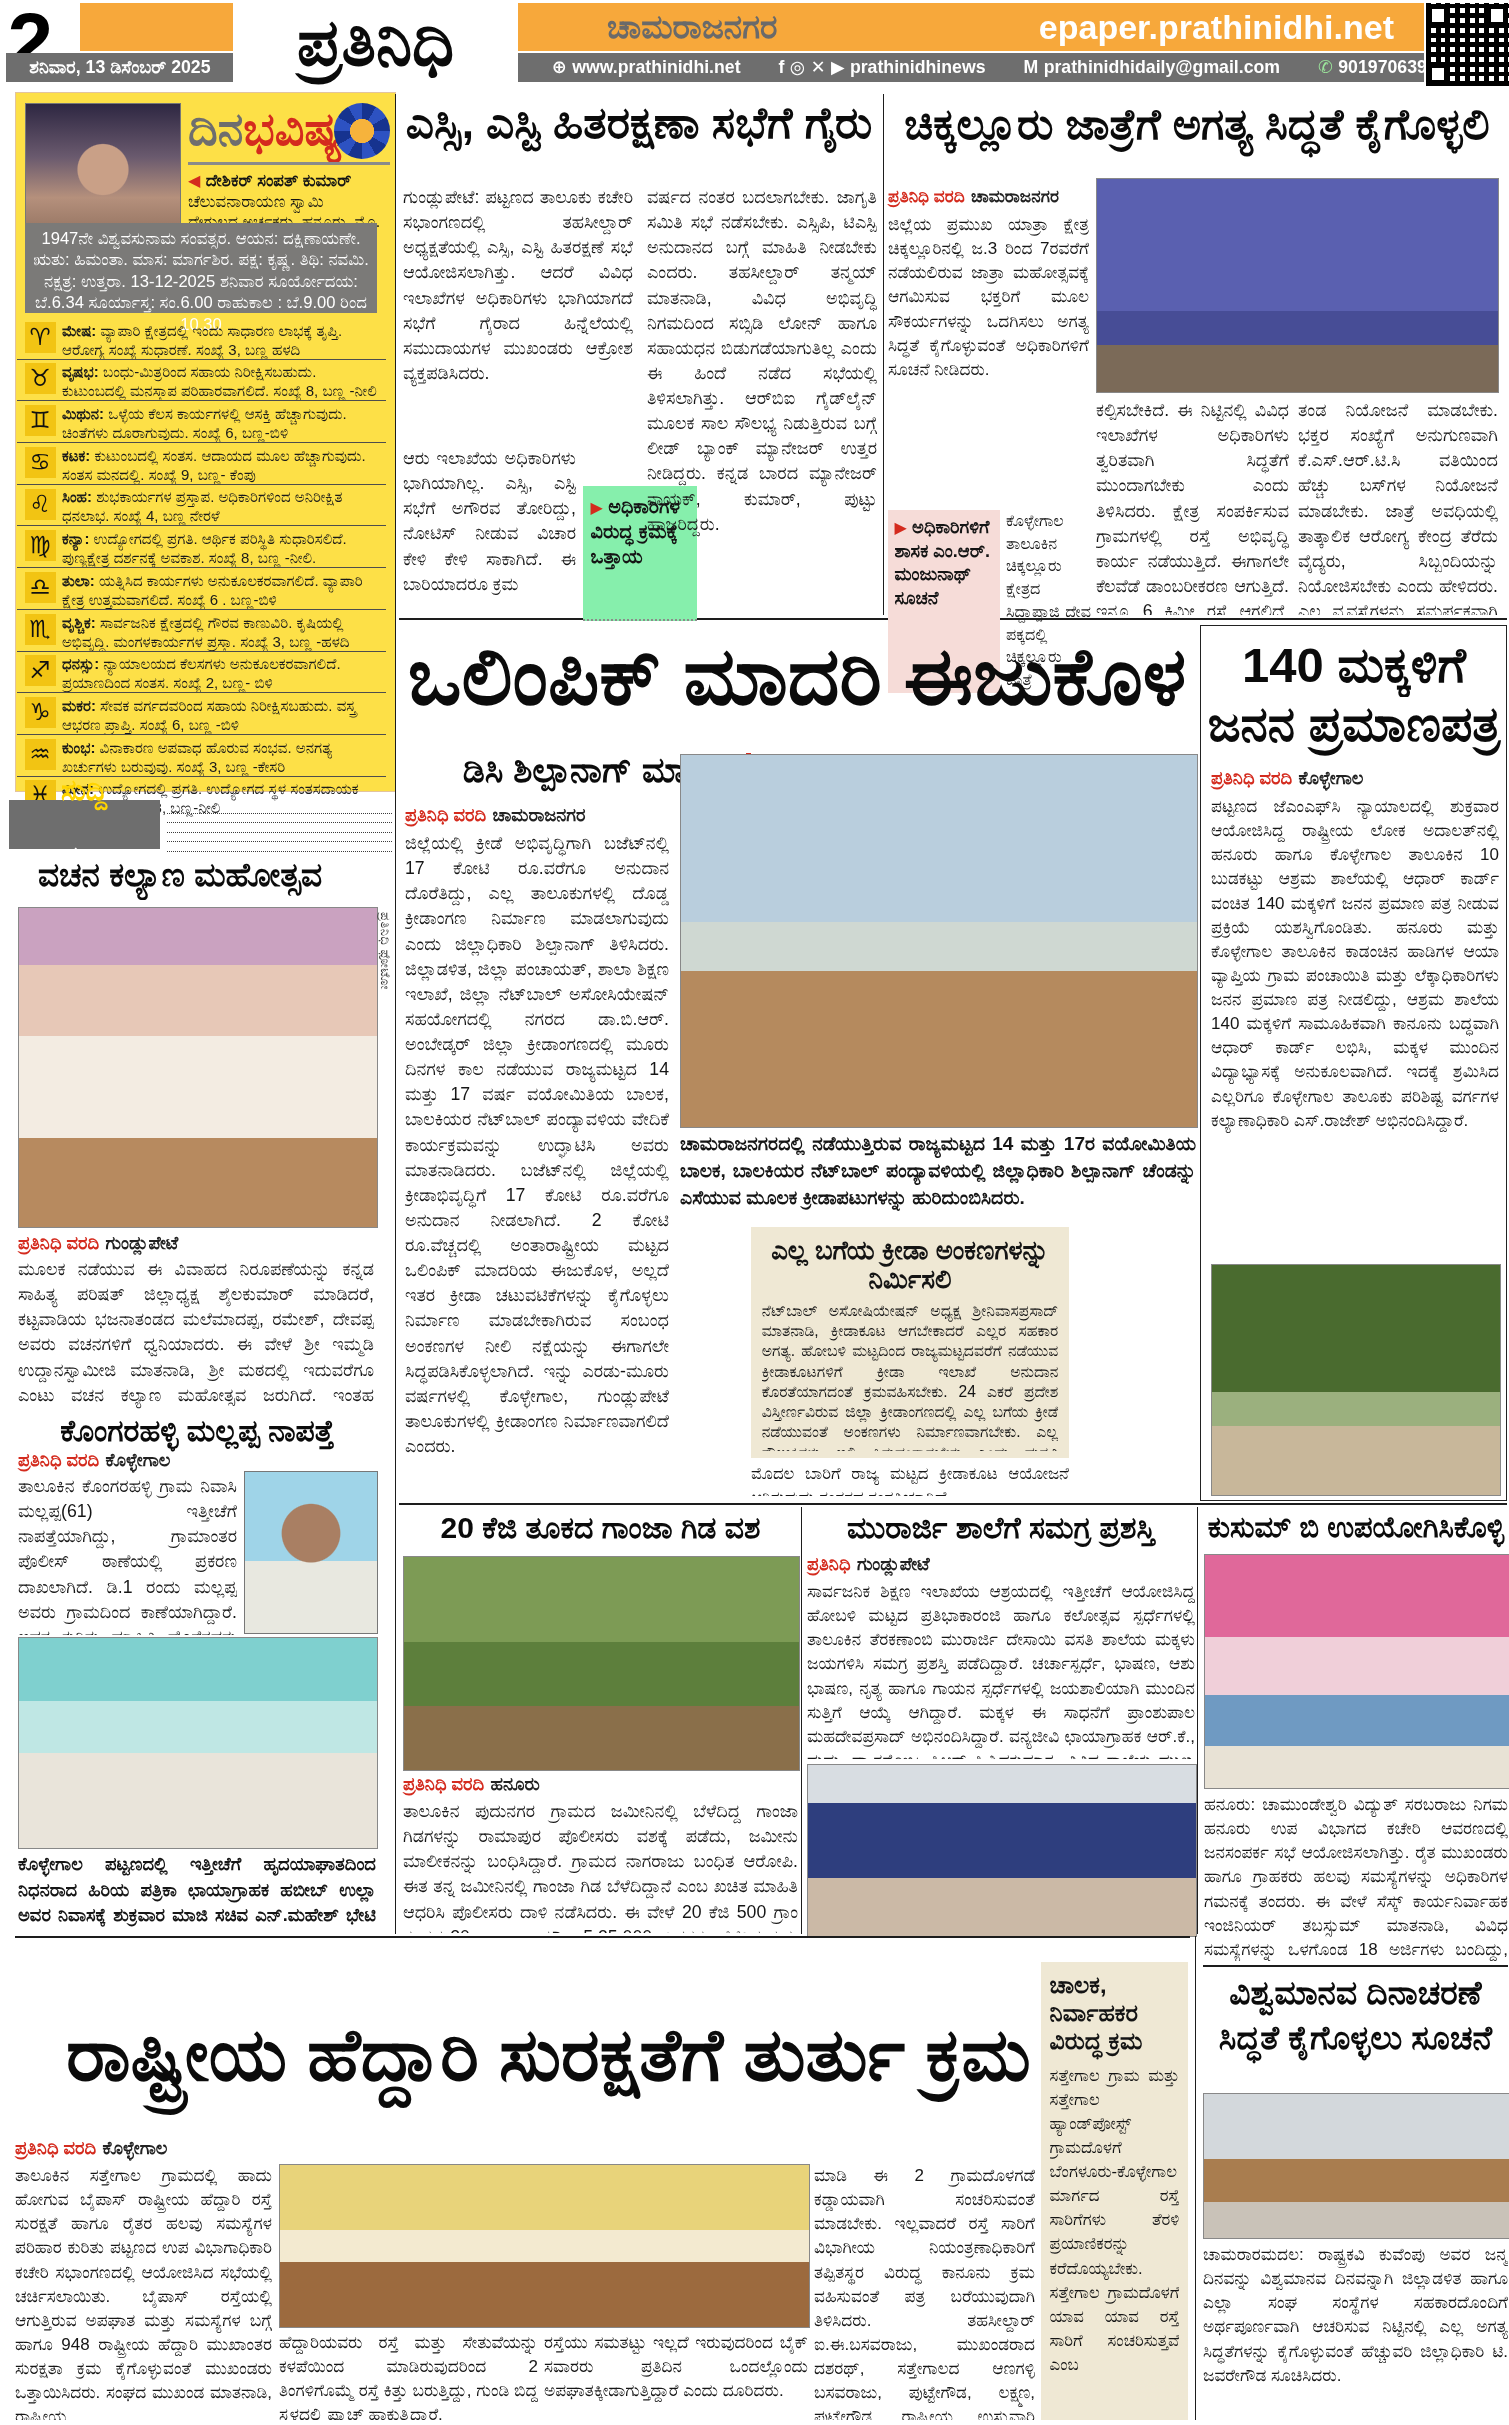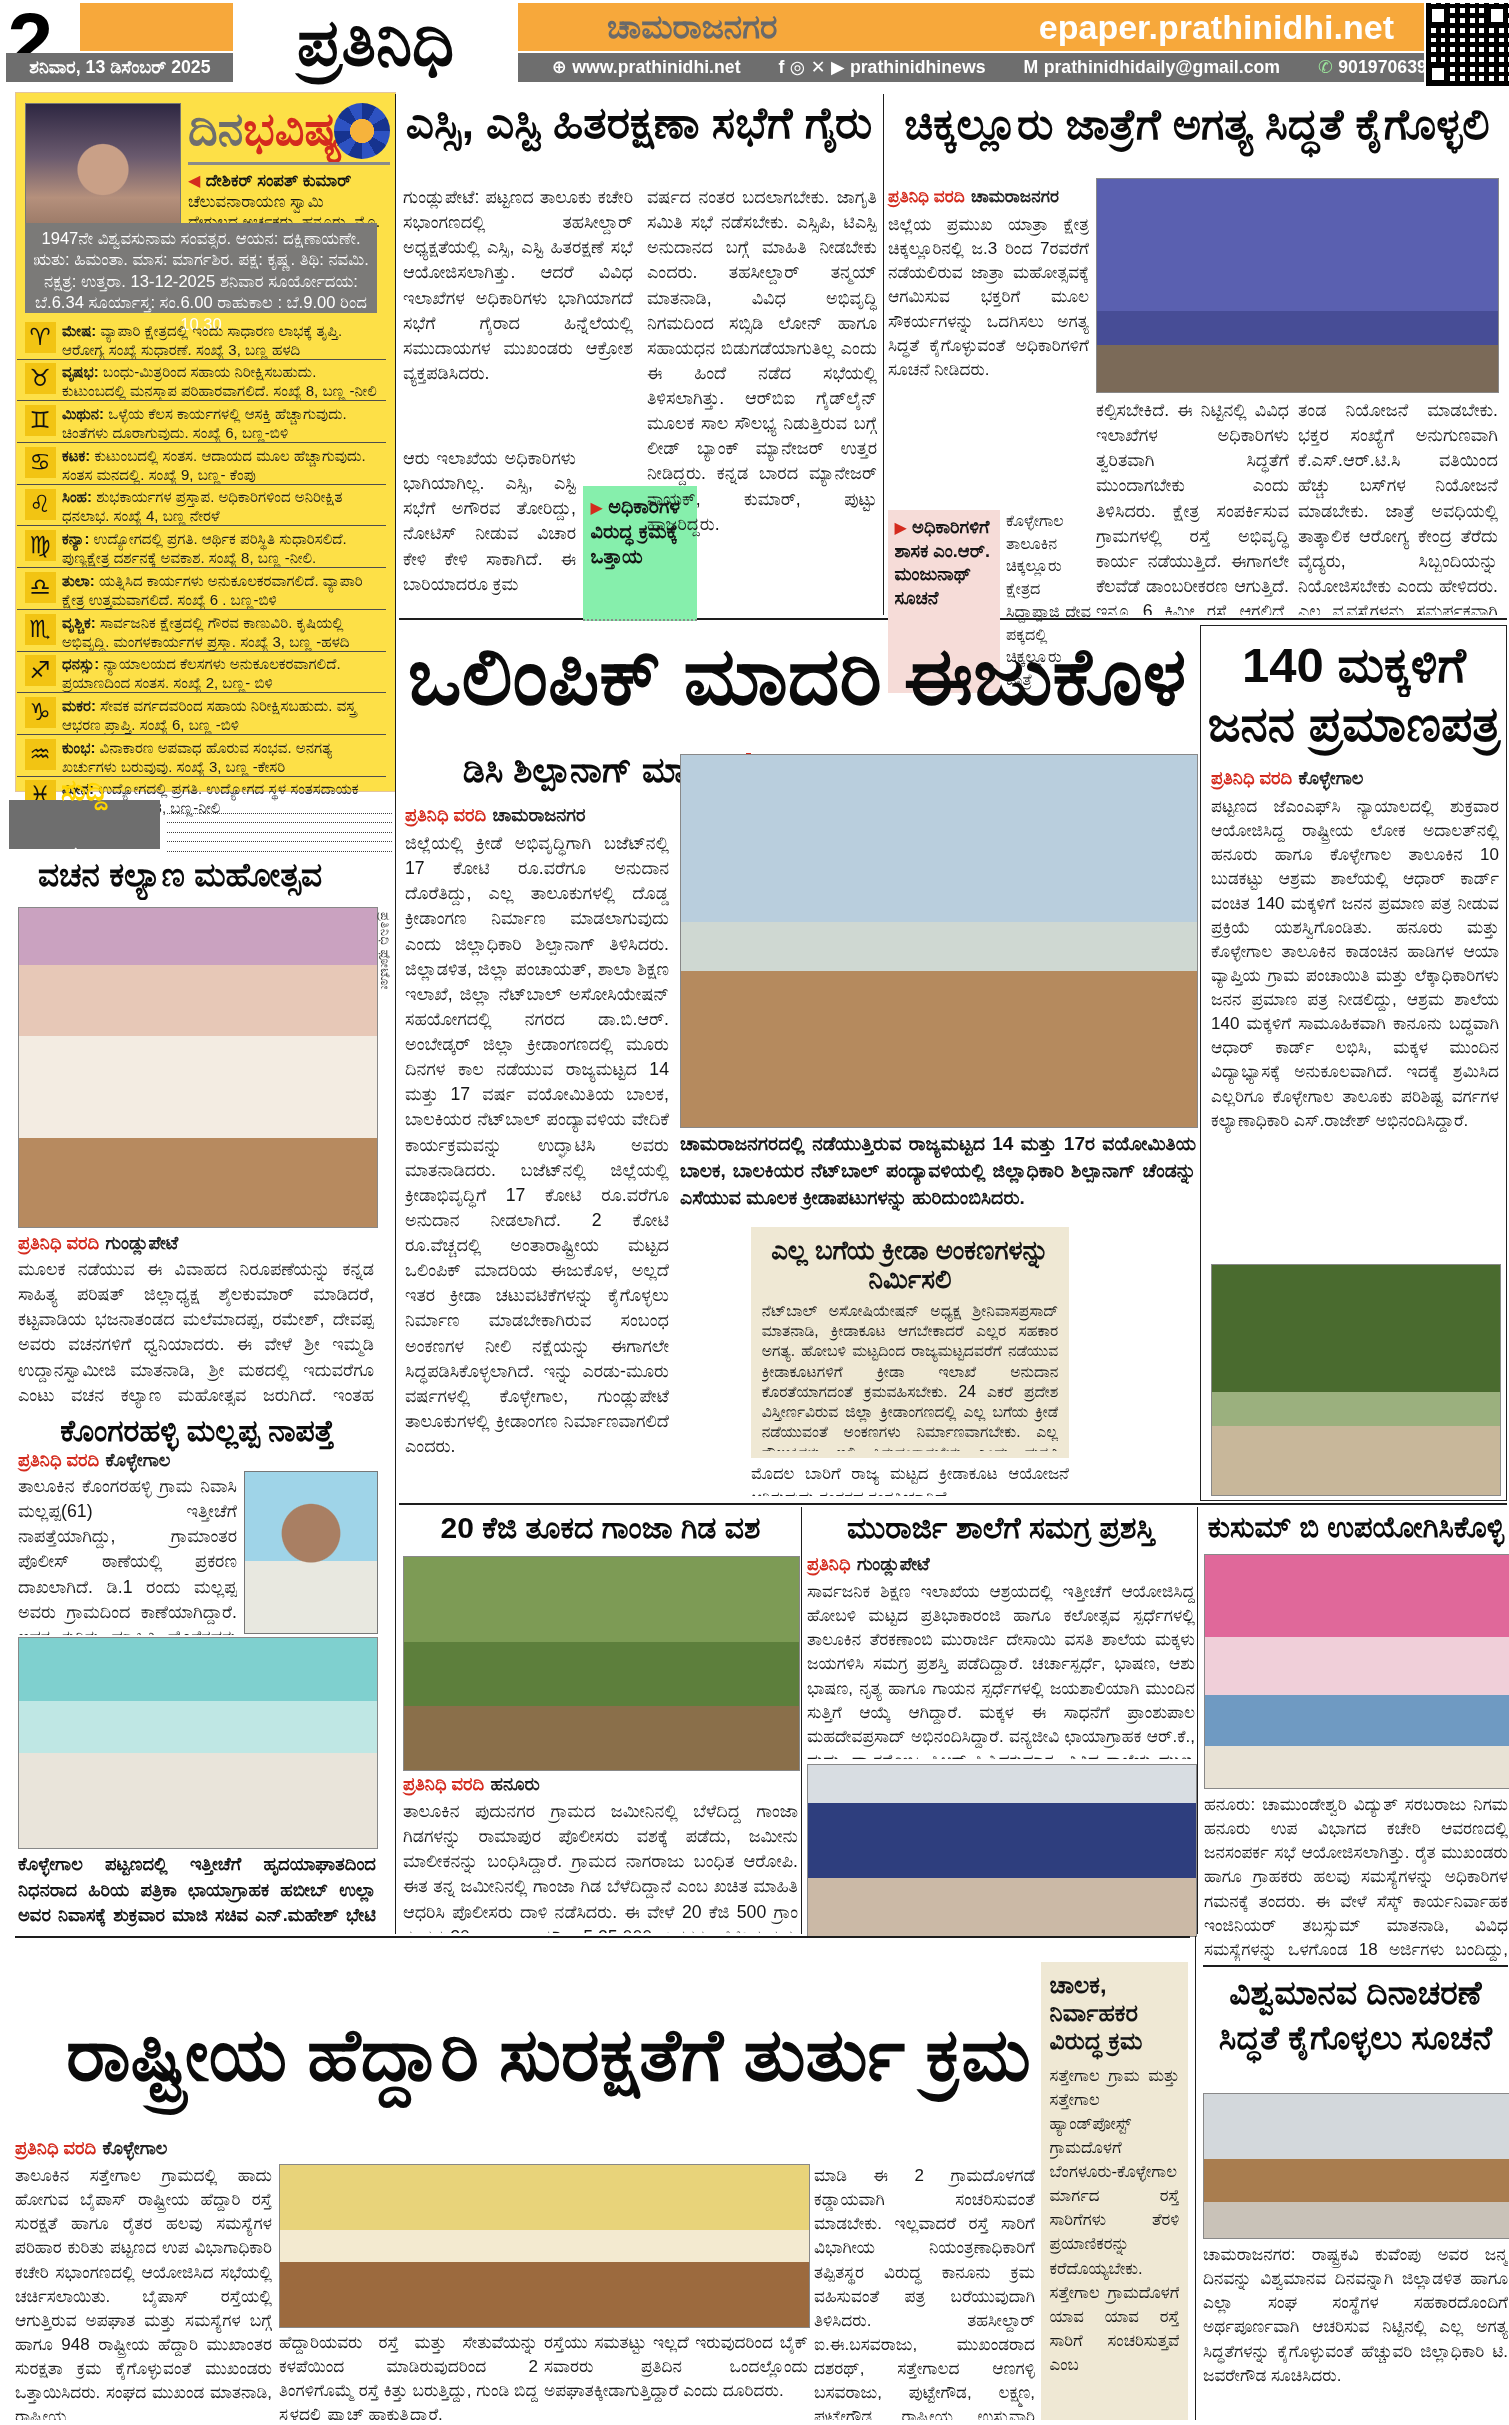--- a/index.html
+++ b/index.html
@@ -262,16 +262,16 @@
 
   <div class="abs beige-box" style="left:1041px;top:1962px;width:147px;height:458px;padding:8.6px;box-sizing:border-box;">
     <div style="font-size:23.6px;font-weight:800;line-height:1.2;margin-bottom:8.6px;">ಚಾಲಕ, ನಿರ್ವಾಹಕರ ವಿರುದ್ಧ ಕ್ರಮ</div>
     <div class="j" style="font-size:16.6px;line-height:1.45;overflow:hidden;height:343px;">ಸತ್ತೇಗಾಲ ಗ್ರಾಮ ಮತ್ತು ಸತ್ತೇಗಾಲ ಹ್ಯಾಂಡ್‌ಪೋಸ್ಟ್ ಗ್ರಾಮದೊಳಗೆ ಬೆಂಗಳೂರು-ಕೊಳ್ಳೇಗಾಲ ಮಾರ್ಗದ ರಸ್ತೆ ಸಾರಿಗೆಗಳು ತೆರಳಿ ಪ್ರಯಾಣಿಕರನ್ನು ಕರೆದೊಯ್ಯಬೇಕು. ಸತ್ತೇಗಾಲ ಗ್ರಾಮದೊಳಗೆ ಯಾವ ಯಾವ ರಸ್ತೆ ಸಾರಿಗೆ ಸಂಚರಿಸುತ್ತವೆ ಎಂಬ</div>
   </div>
 
   <div class="abs rule" style="left:1203px;top:1965px;width:305px;height:1.6px;"></div>
   <div class="abs hl c ell" style="left:1203px;top:1975px;width:305px;height:44px;font-size:33px;">ವಿಶ್ವಮಾನವ ದಿನಾಚರಣೆ</div>
   <div class="abs hl c ell" style="left:1203px;top:2020px;width:305px;height:44px;font-size:33px;">ಸಿದ್ಧತೆ ಕೈಗೊಳ್ಳಲು ಸೂಚನೆ</div>
   <div class="abs ph ph-office" style="left:1203px;top:2093px;width:305px;height:144px;border:0.5px solid #888;"></div>
-  <div class="abs body-txt j ell" style="left:1203px;top:2243px;width:305px;height:176px;font-size:17px;">ಚಾಮರಾಜನಗರ: ರಾಷ್ಟ್ರಕವಿ ಕುವೆಂಪು ಅವರ ಜನ್ಮ ದಿನವನ್ನು ವಿಶ್ವಮಾನವ ದಿನವನ್ನಾಗಿ ಜಿಲ್ಲಾಡಳಿತ ಹಾಗೂ ಎಲ್ಲಾ ಸಂಘ ಸಂಸ್ಥೆಗಳ ಸಹಕಾರದೊಂದಿಗೆ ಅರ್ಥಪೂರ್ಣವಾಗಿ ಆಚರಿಸುವ ನಿಟ್ಟಿನಲ್ಲಿ ಎಲ್ಲ ಅಗತ್ಯ ಸಿದ್ಧತೆಗಳನ್ನು ಕೈಗೊಳ್ಳುವಂತೆ ಹೆಚ್ಚುವರಿ ಜಿಲ್ಲಾಧಿಕಾರಿ ಟಿ. ಜವರೇಗೌಡ ಸೂಚಿಸಿದರು.</div>
+  <div class="abs body-txt j ell" style="left:1203px;top:2243px;width:305px;height:176px;font-size:17px;">ಚಾಮರಾರಮದಲ: ರಾಷ್ಟ್ರಕವಿ ಕುವೆಂಪು ಅವರ ಜನ್ಮ ದಿನವನ್ನು ವಿಶ್ವಮಾನವ ದಿನವನ್ನಾಗಿ ಜಿಲ್ಲಾಡಳಿತ ಹಾಗೂ ಎಲ್ಲಾ ಸಂಘ ಸಂಸ್ಥೆಗಳ ಸಹಕಾರದೊಂದಿಗೆ ಅರ್ಥಪೂರ್ಣವಾಗಿ ಆಚರಿಸುವ ನಿಟ್ಟಿನಲ್ಲಿ ಎಲ್ಲ ಅಗತ್ಯ ಸಿದ್ಧತೆಗಳನ್ನು ಕೈಗೊಳ್ಳುವಂತೆ ಹೆಚ್ಚುವರಿ ಜಿಲ್ಲಾಧಿಕಾರಿ ಟಿ. ಜವರೇಗೌಡ ಸೂಚಿಸಿದರು.</div>
 
 </div>
 
 
 </body></html>

